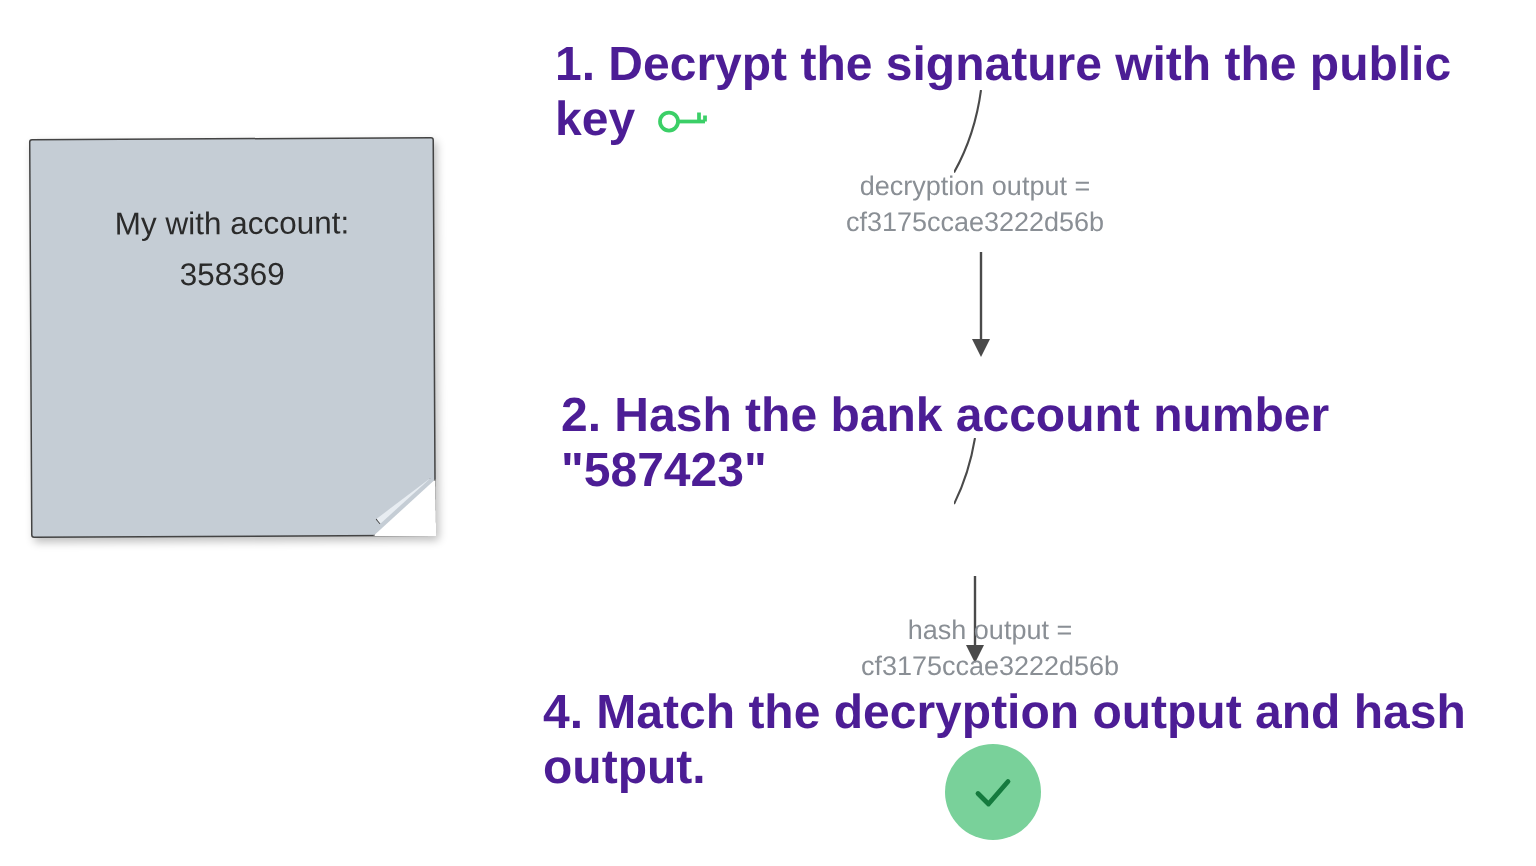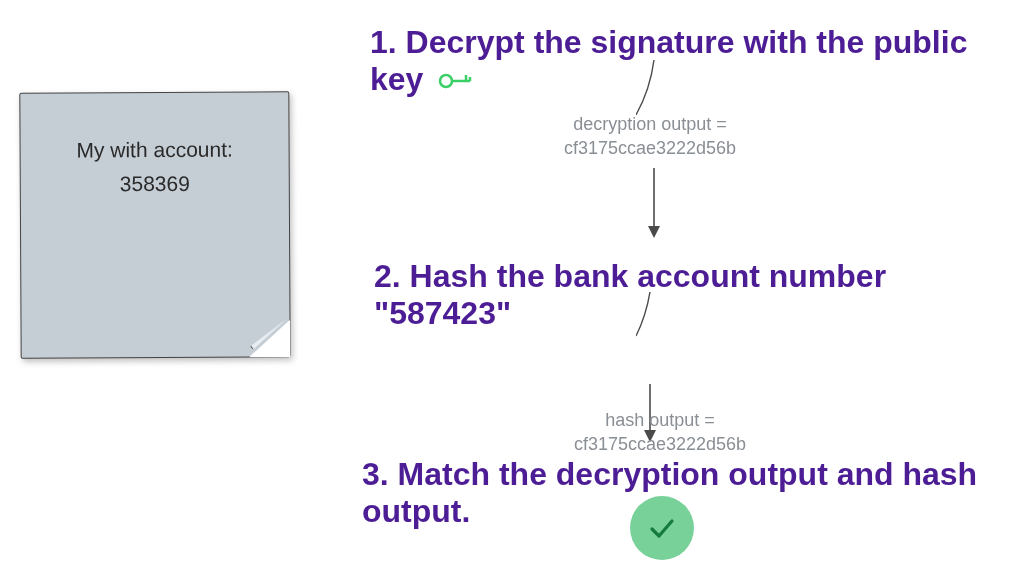--- a/index.html
+++ b/index.html
@@ -131,19 +131,19 @@
   <path d="M 14 0 Q 10 24 0 44" stroke="#4a4a4a" stroke-width="1.4" fill="none"></path>
   <line x1="14" y1="92" x2="14" y2="142" stroke="#4a4a4a" stroke-width="1.6"></line>
   <polygon points="14,150 8,138 20,138" fill="#4a4a4a"></polygon>
 </svg>
 
 <div class="output out2">
   <div>hash output =</div>
   <div>cf3175ccae3222d56b</div>
 </div>
 
-<div class="step step3">3. Match the decryption output and hash output.</div>
+<div class="step step3">4. Match the decryption output and hash output.</div>
 
 <div class="checkmark">
   <svg width="36" height="36" viewBox="0 0 36 36">
     <path d="M 8 19 L 15 26 L 28 11" stroke="#157a3e" stroke-width="3.2" fill="none" stroke-linecap="round" stroke-linejoin="round"></path>
   </svg>
 </div>
 
 </body></html>

